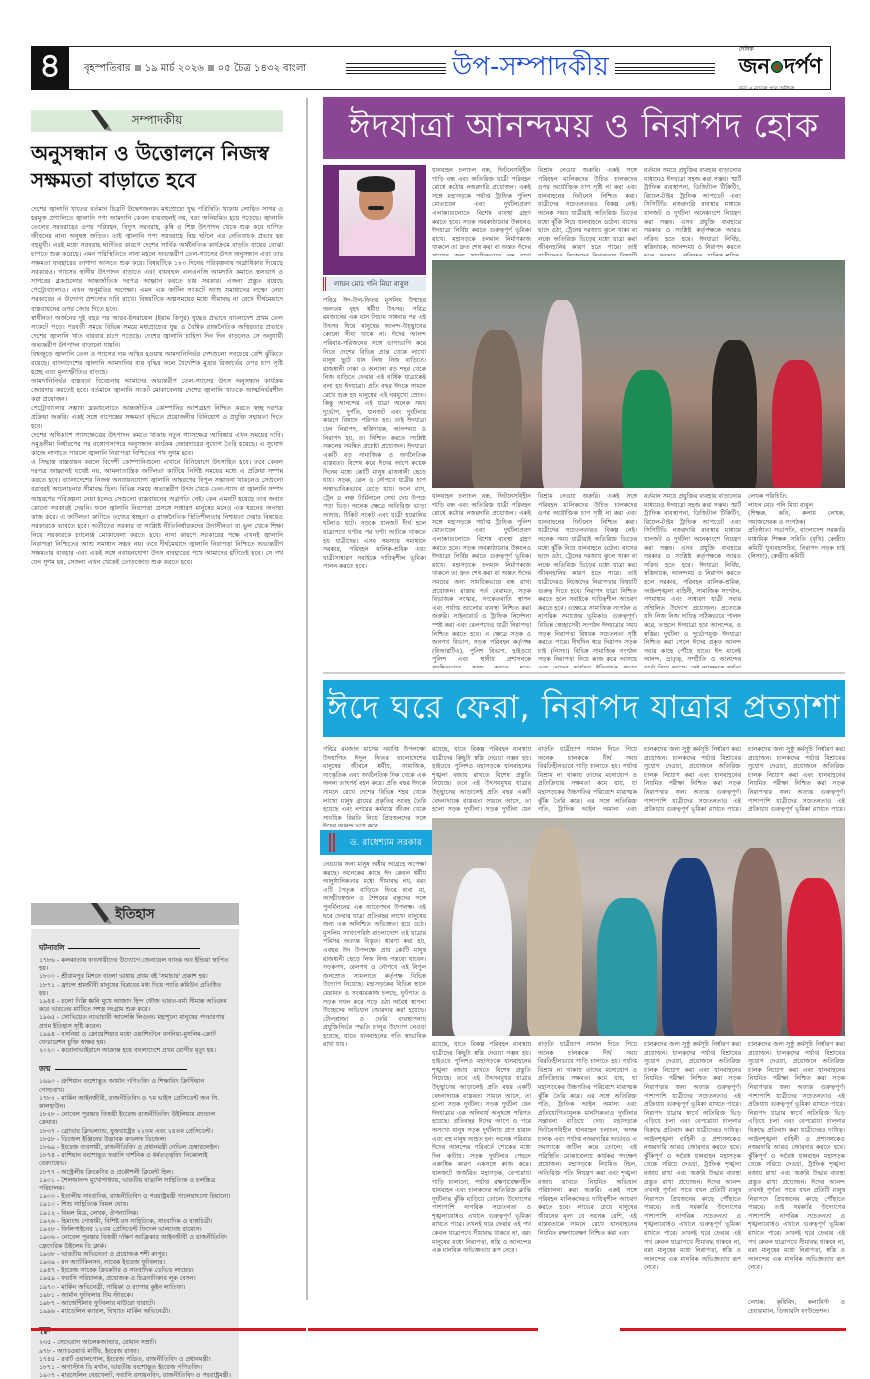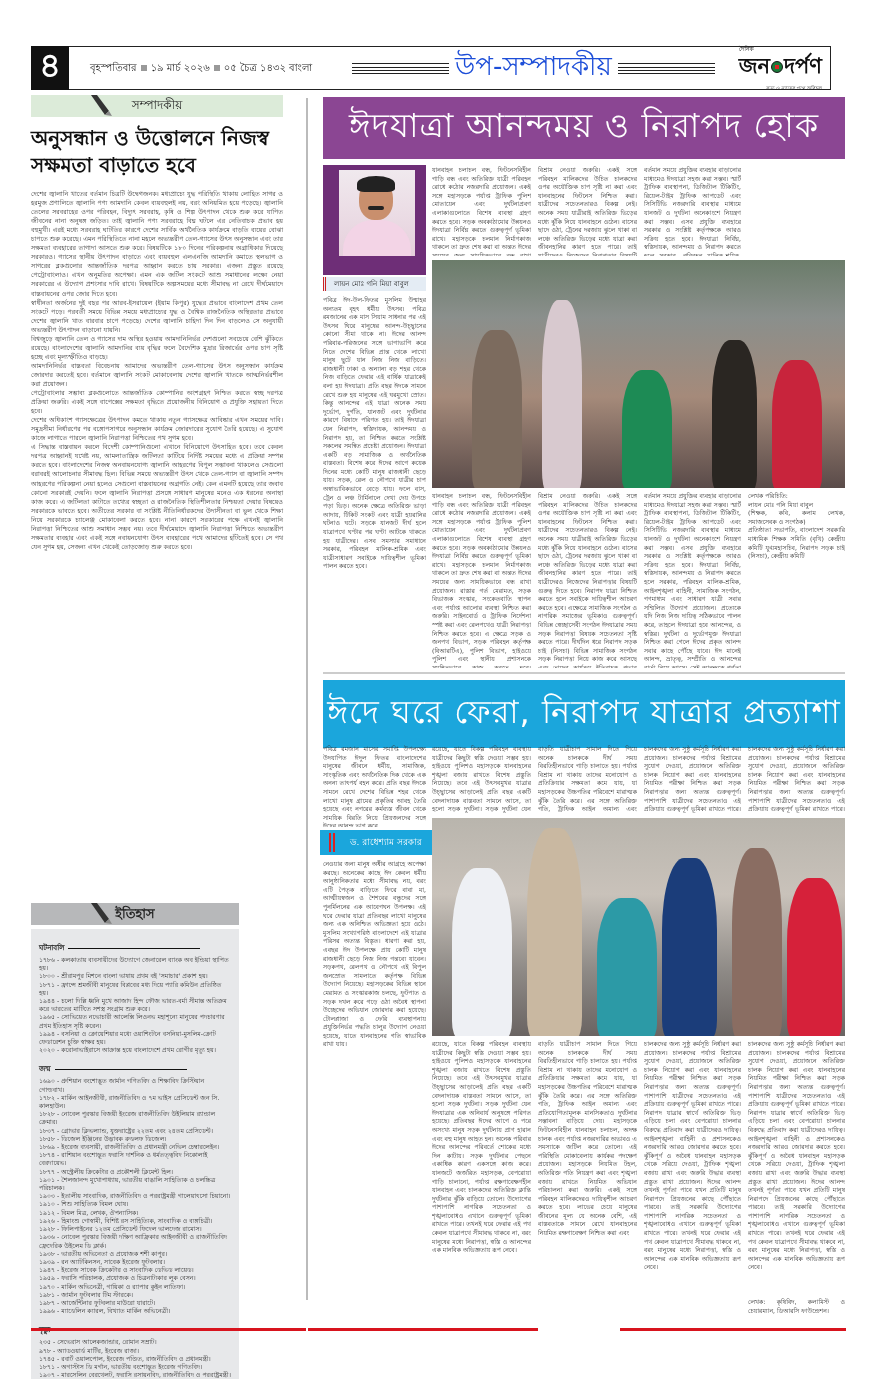--- a/index.html
+++ b/index.html
@@ -1,45 +1,45 @@
 <!DOCTYPE html>
 <html><head>
 <meta charset="utf-8">
 <style>
 *{box-sizing:border-box;margin:0;padding:0}
 body{width:870px;height:1379px;background:#fff;font-family:"DejaVu Sans","Liberation Sans",sans-serif;color:#222;overflow:hidden;position:relative}
 .masthead{position:absolute;left:31px;top:46px;width:800px;height:44px;border:1px solid #222;display:flex;align-items:center}
 .pgnum{width:38px;height:44px;background:#111;color:#fff;font-size:34px;font-weight:bold;display:flex;align-items:center;justify-content:center;margin-left:-1px;margin-top:-1px}
-.dateline{font-size:10px;margin-left:21px;color:#222;white-space:nowrap}
+.dateline{font-size:10px;margin-left:15px;color:#222;white-space:nowrap}
 .dateline .sq{display:inline-block;width:6px;height:6px;background:#999;margin:0 4px}
 .lines{height:11px;border-top:1px solid #222;border-bottom:1px solid #222;position:relative;flex:1}
 .lines:before{content:"";position:absolute;left:0;right:0;top:3px;border-top:1px solid #222}
 .lines:after{content:"";position:absolute;left:0;right:0;top:6px;border-top:1px solid #222}
 .section-title{font-size:26px;margin:0 6px;white-space:nowrap;color:#1d4ed8}
-.logo{margin-left:24px;margin-right:8px;text-align:right;position:relative;padding-top:6px}
+.logo{margin-left:24px;margin-right:8px;text-align:left;position:relative;padding-top:6px}
 .logo .small{position:absolute;top:0;left:0;font-size:6px}
 .logo .brand{font-size:21px;font-weight:bold;color:#111;white-space:nowrap}
 .logo .brand .seal{display:inline-block;width:12px;height:12px;border-radius:50%;border:1.5px solid #111;background:radial-gradient(circle,#d22 30%,#1a7a3a 32%);vertical-align:middle;margin:0 1px}
 .logo .tag{font-size:5px;color:#333}
 
-.leftcol{position:absolute;left:31px;top:95px;width:252px}
+.leftcol{position:absolute;left:31px;top:110px;width:252px}
 .vsep{position:absolute;left:306px;top:98px;width:2px;height:1202px;background:#bbb}
 .kicker{height:22px;background:#dcebd9;display:flex;align-items:center;justify-content:center;position:relative;font-size:12px}
 .kicker.grey{background:#b7b8ba;font-size:13px;font-weight:bold}
 .pen{position:absolute;left:58px;top:0;width:24px;height:22px}
 .ed-headline{text-align:left;font-size:20px;line-height:27px;margin:8px 0 10px;color:#111}
 .body-text{font-size:6.3px;line-height:9.05px;text-align:justify;color:#333}
 .itihas{background:#e7e8ea;margin-top:4px;padding:10px 8px 14px}
 .itihas h4{font-size:7px;font-weight:bold;display:flex;align-items:center;margin:3px 0 2px}
 .itihas h4:after{content:"";display:block;width:132px;border-top:1px solid #111;margin-left:4px}
 .itihas .ev{font-size:6.2px;line-height:8.2px;color:#333}
 .redbar{position:absolute;height:3px;background:#d8141e}
 
 .banner{position:absolute;left:323px;top:97px;width:522px;height:62px;background:#8b4693;color:#fff;font-size:33px;display:flex;align-items:center;justify-content:center;letter-spacing:1px}
-.banner.blue{background:#1ba6dc;top:680px;height:68px;font-size:32px}
+.banner.blue{background:#1ba6dc;top:680px;height:57px;font-size:32px}
 .author-box{position:absolute;left:323px;top:165px;width:103px;height:110px;background:#6e2e77}
 .author-photo{position:absolute;left:339px;top:170px;width:76px;height:86px;background:linear-gradient(180deg,#f0e9ee 0%,#e6d0dc 100%);overflow:hidden}
 .author-photo .face{position:absolute;left:20px;top:10px;width:34px;height:40px;border-radius:45%;background:#c98f6d}
 .author-photo .hair{position:absolute;left:18px;top:6px;width:38px;height:16px;border-radius:50% 50% 20% 20%;background:#222}
 .author-photo .must{position:absolute;left:29px;top:36px;width:16px;height:4px;background:#222;border-radius:3px}
 .author-photo .shirt{position:absolute;left:4px;top:50px;width:68px;height:40px;border-radius:30px 30px 0 0;background:#f3d4e6}
 .author-name{position:absolute;left:323px;top:277px;width:103px;height:14px;background:#e4ecf4;font-size:7px;display:flex;align-items:center;padding-left:8px;border-left:3px double #c22}
 .author-name.dr{left:320px;top:830px;width:127px;height:25px;background:#1ba6dc;color:#fff;font-size:9px;padding-left:30px;border-left:none}
 .author-name.dr:before{content:"";position:absolute;left:9px;top:3px;width:2px;height:19px;background:#d22;box-shadow:4px 0 0 #d22}
 .col{position:absolute;font-size:6.1px;line-height:8.6px;text-align:justify;color:#333;overflow:hidden}

